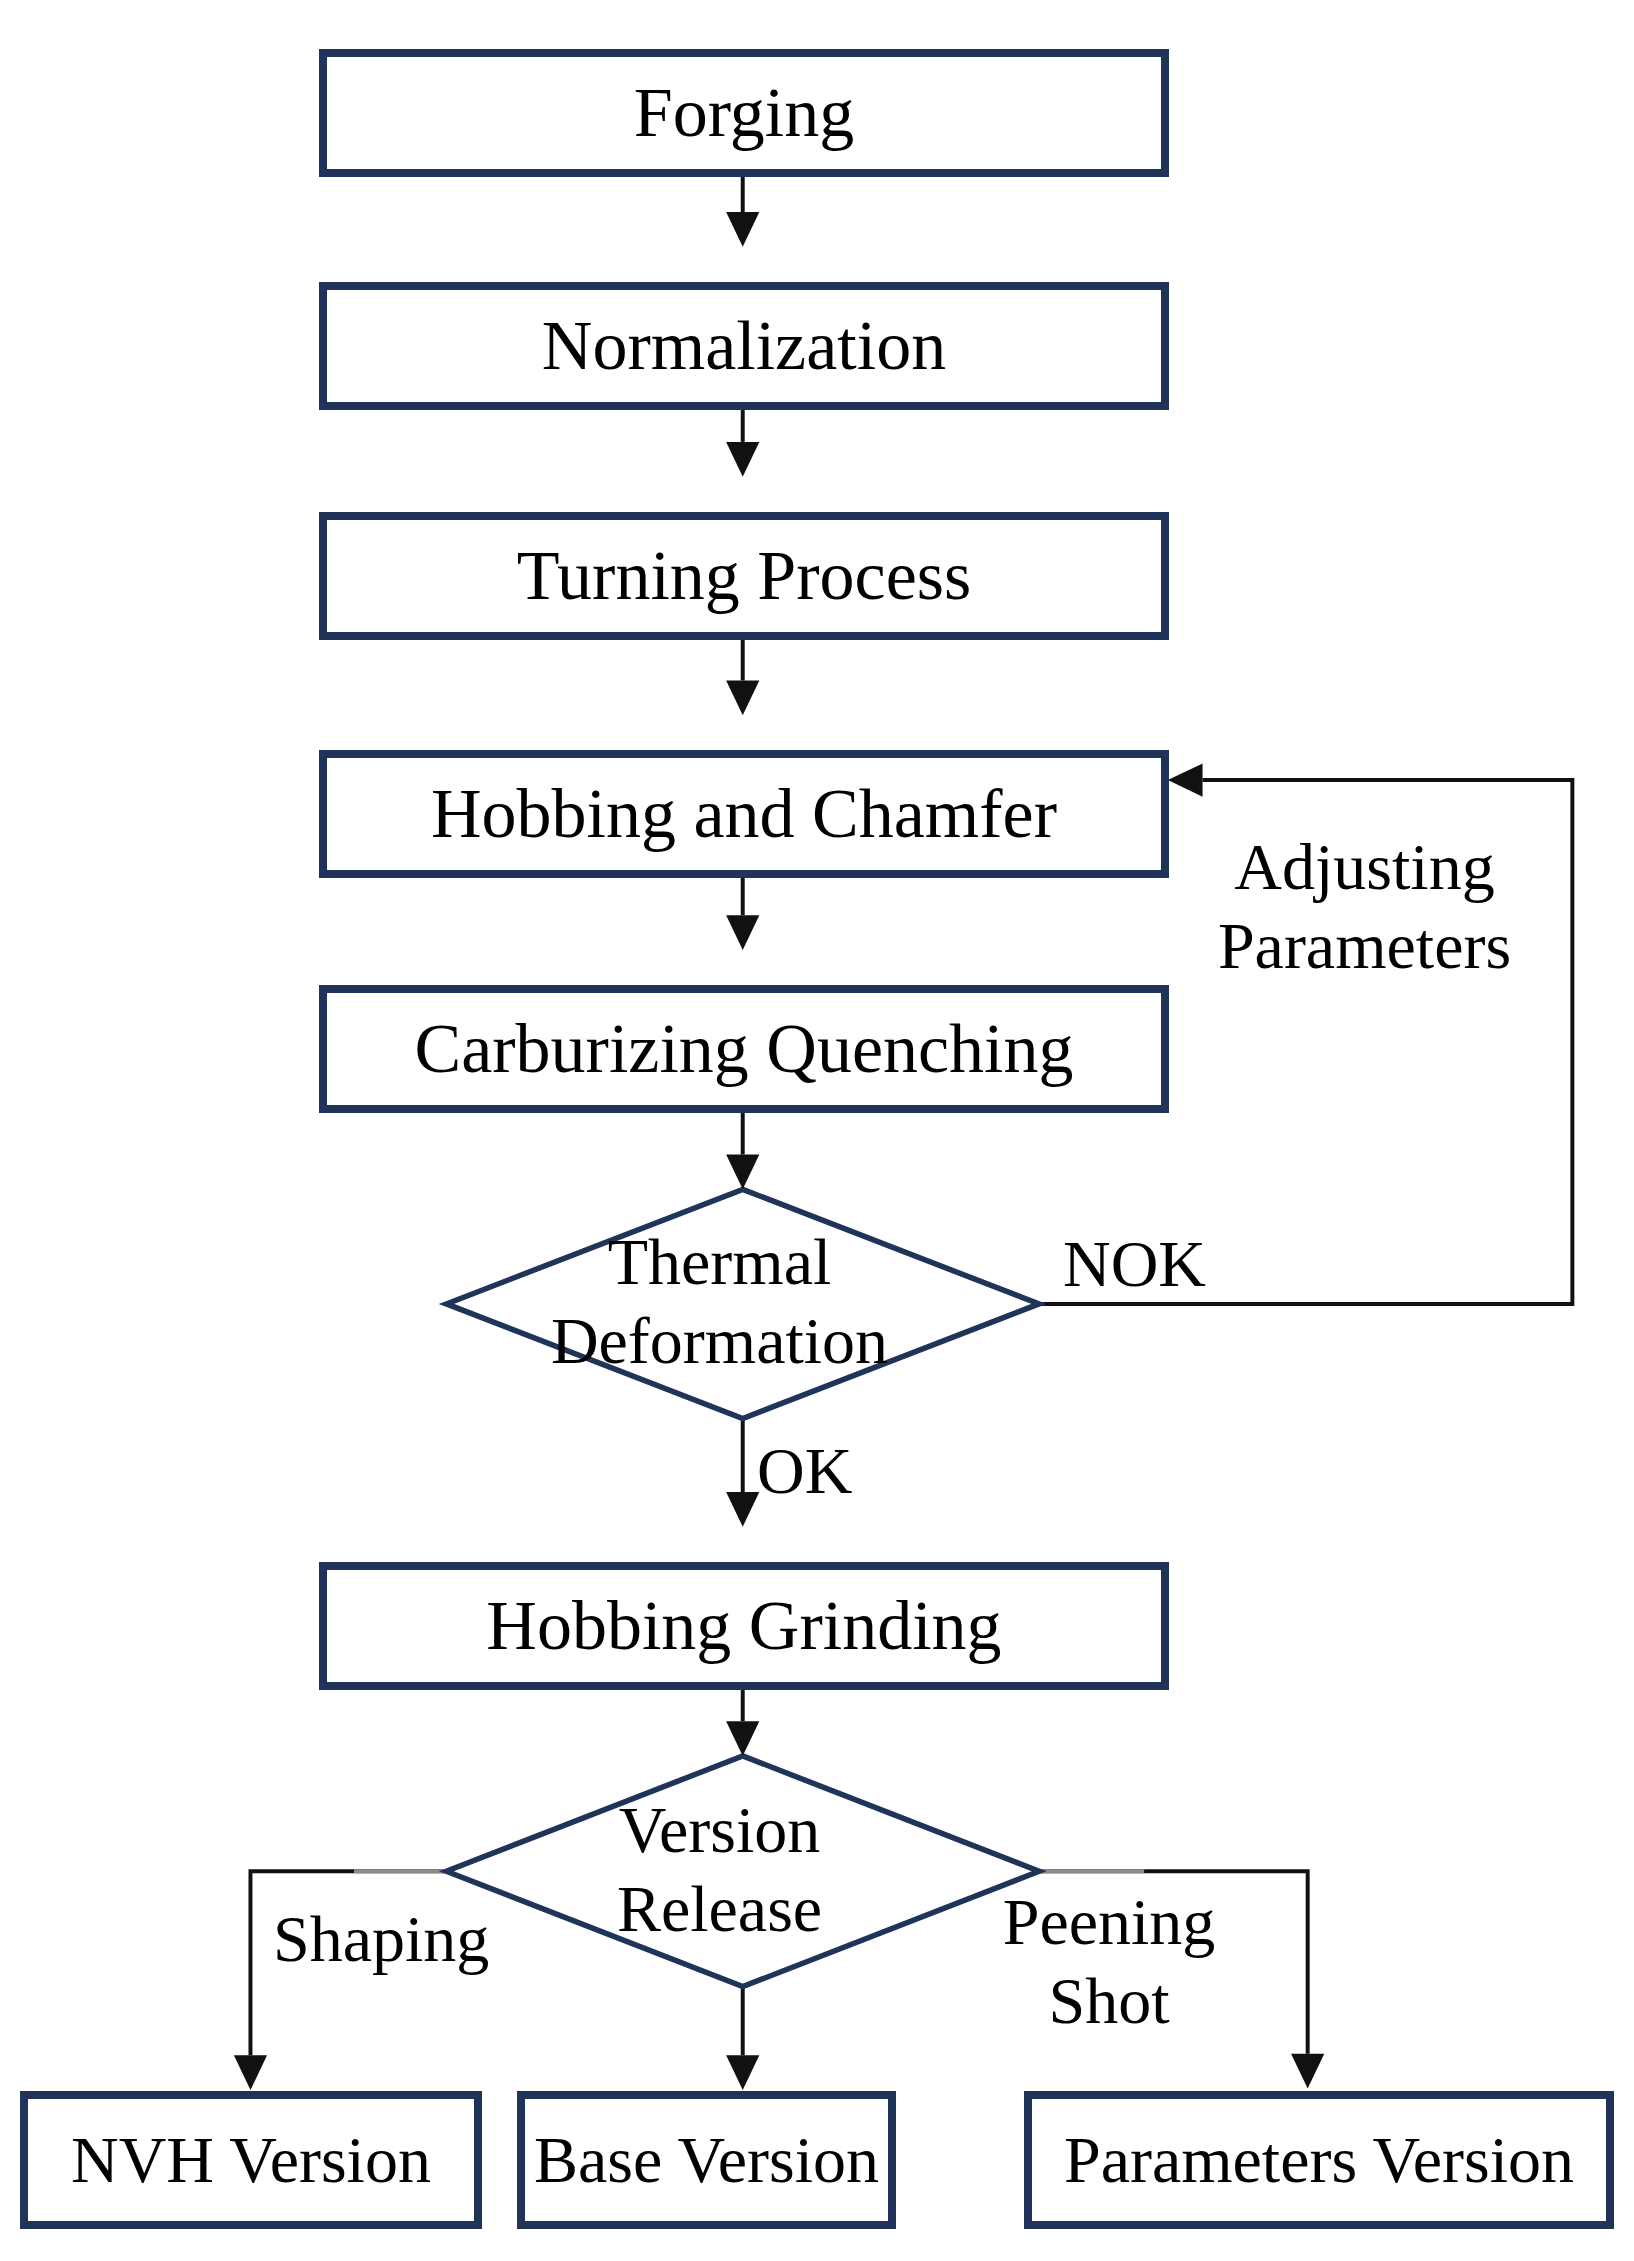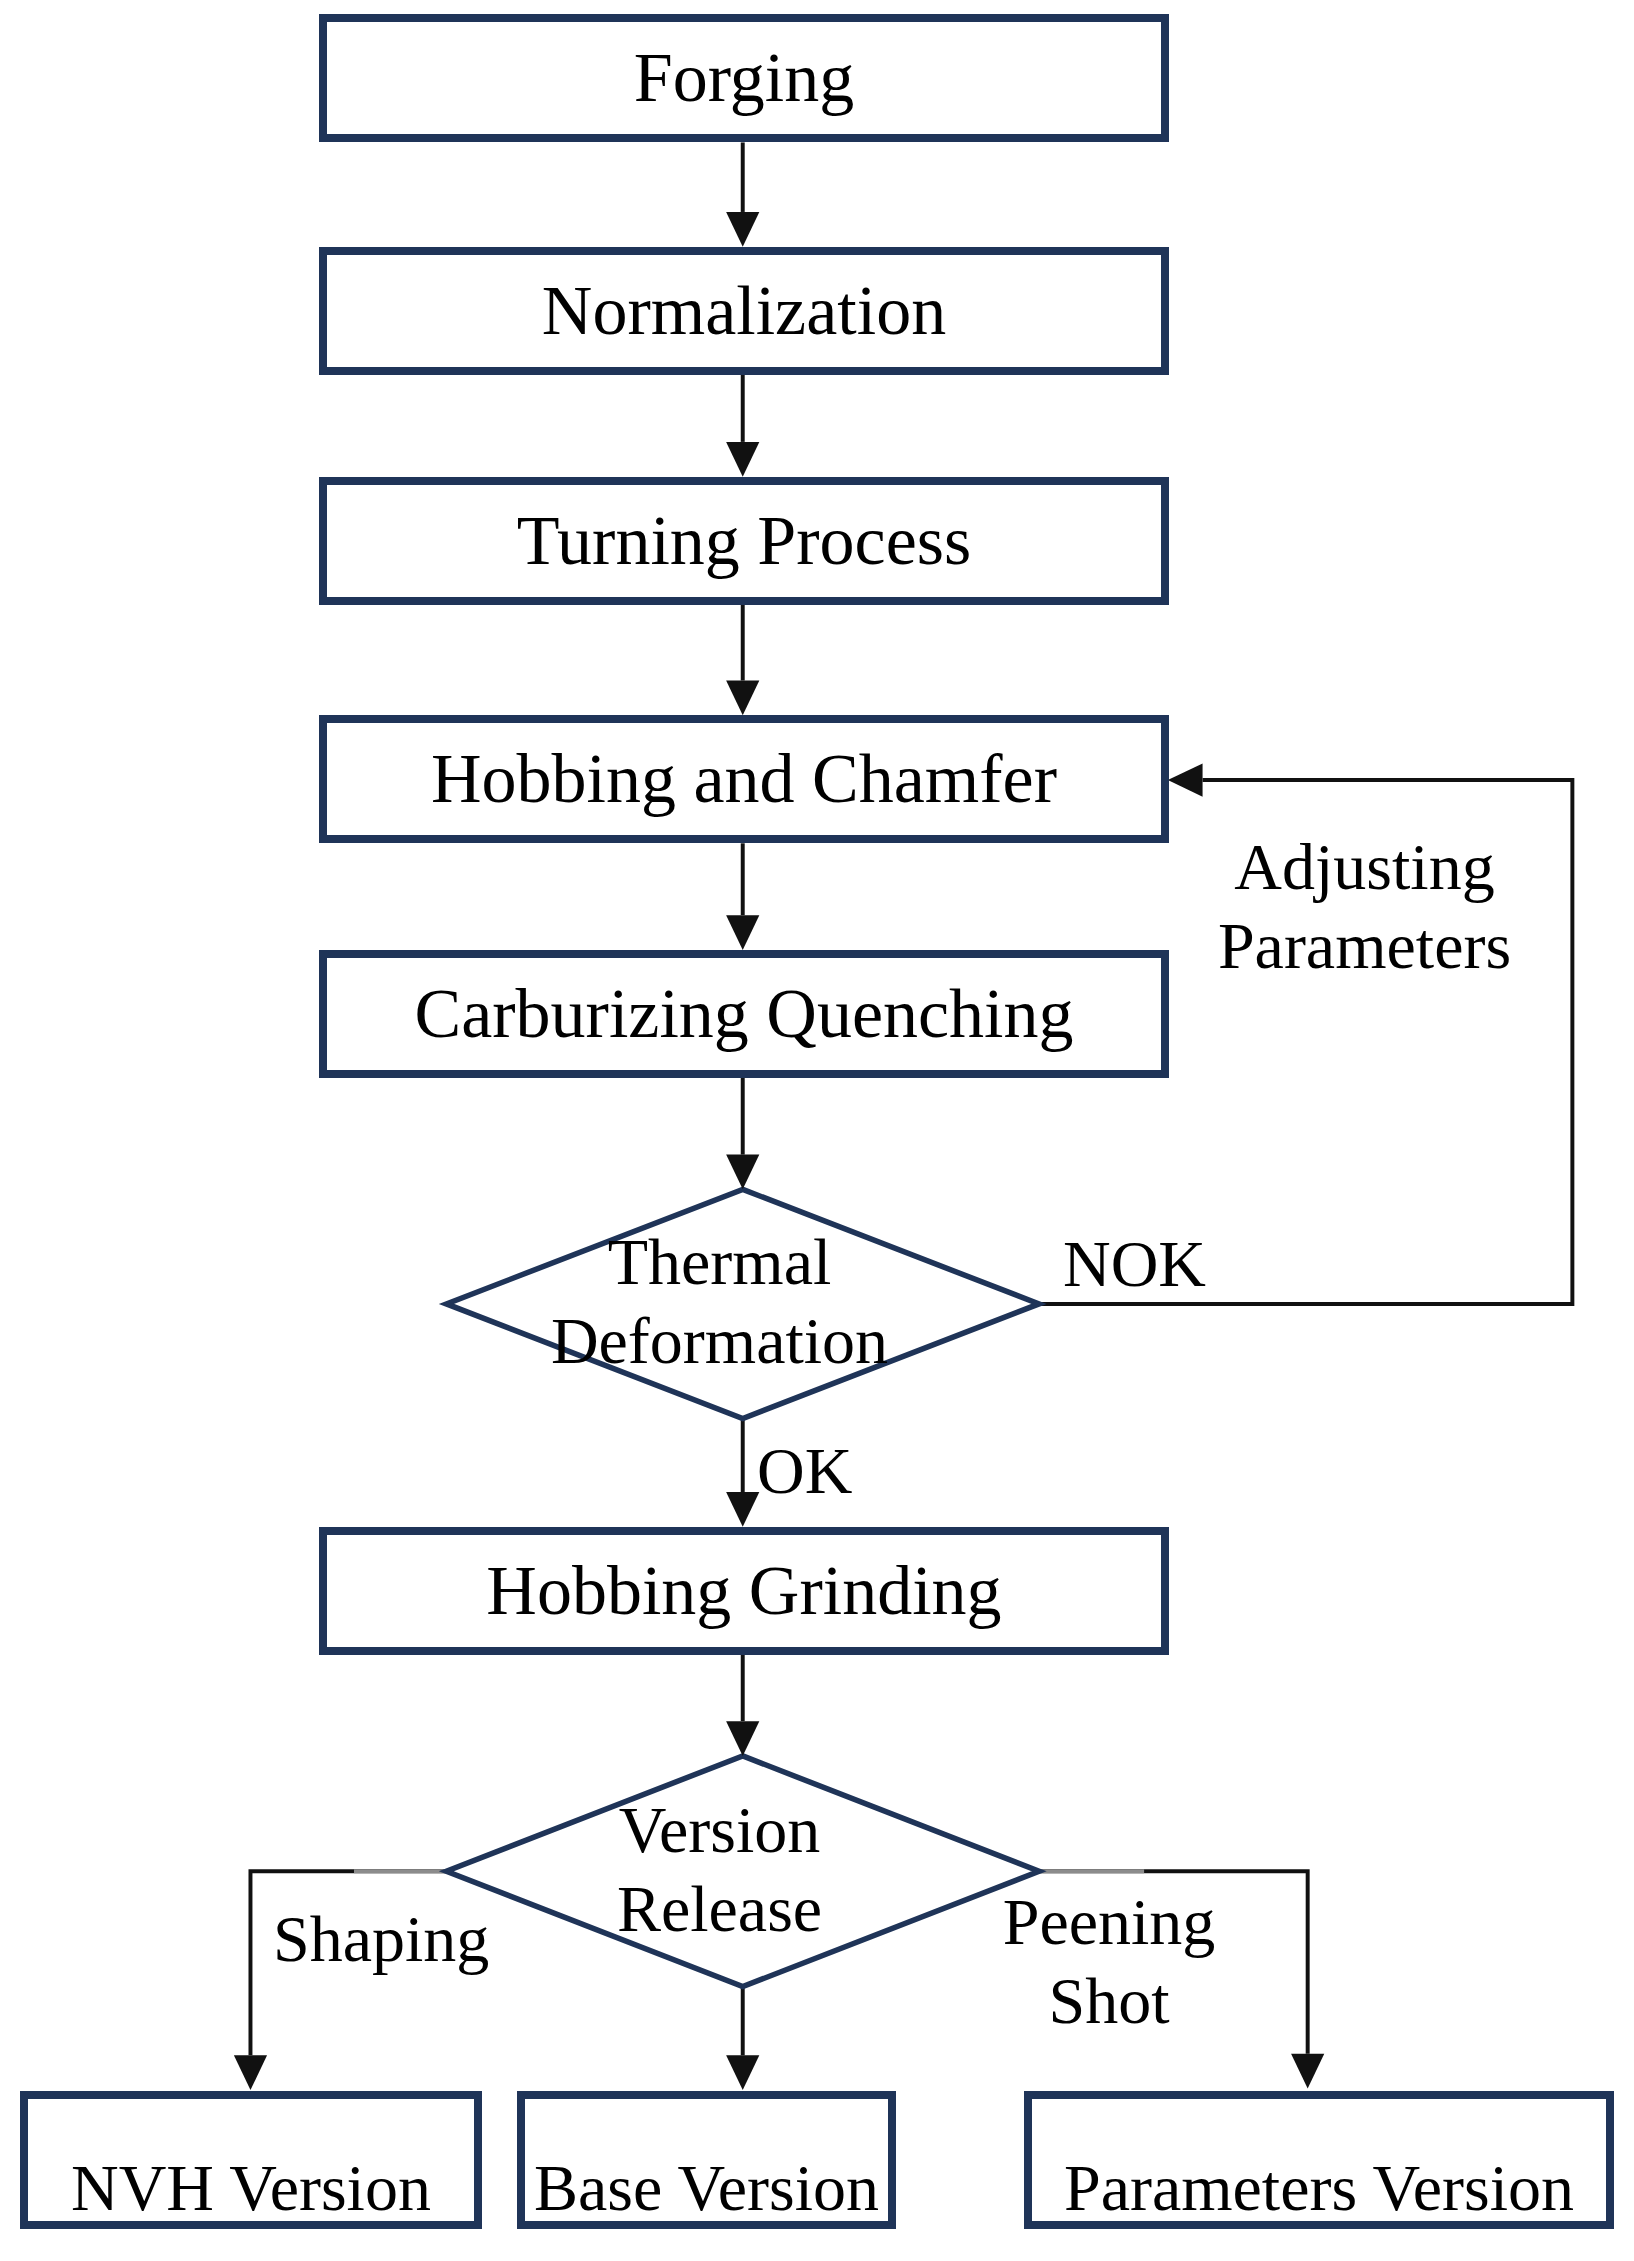--- a/index.html
+++ b/index.html
@@ -21,27 +21,27 @@
   .wires{position:absolute;left:0;top:0;}
   .wire{stroke:var(--line);stroke-width:5;fill:none;}
   .graywire{stroke:var(--gray-segment);stroke-width:5;fill:none;}
   .head{fill:var(--line);stroke:none;}
   .diamond{fill:var(--background);stroke:var(--box-border);stroke-width:7;}
   .pbox{
     position:absolute;left:319px;width:850px;height:128px;
     box-sizing:border-box;border:8px solid var(--box-border);
     background:var(--background);
     display:flex;align-items:center;justify-content:center;
-    font-size:70px;line-height:1;text-align:center;
+    font-size:70px;line-height:1;text-align:center;margin-top:35px;
   }
   .obox{
     position:absolute;top:2091px;height:138px;
     box-sizing:border-box;border:8px solid var(--box-border);
     background:var(--background);
-    display:flex;align-items:flex-end;justify-content:center;
+    display:flex;align-items:center;justify-content:center;
     font-size:66px;line-height:1;text-align:center;
   }
   .dtext{
     position:absolute;left:423px;width:593px;
     font-size:66px;line-height:1.19;text-align:center;
   }
   .lbl{position:absolute;font-size:66px;line-height:1.19;}
   .lbl .ln,.dtext .ln{display:block;}
   .alignright{text-align:center;}
 </style>

